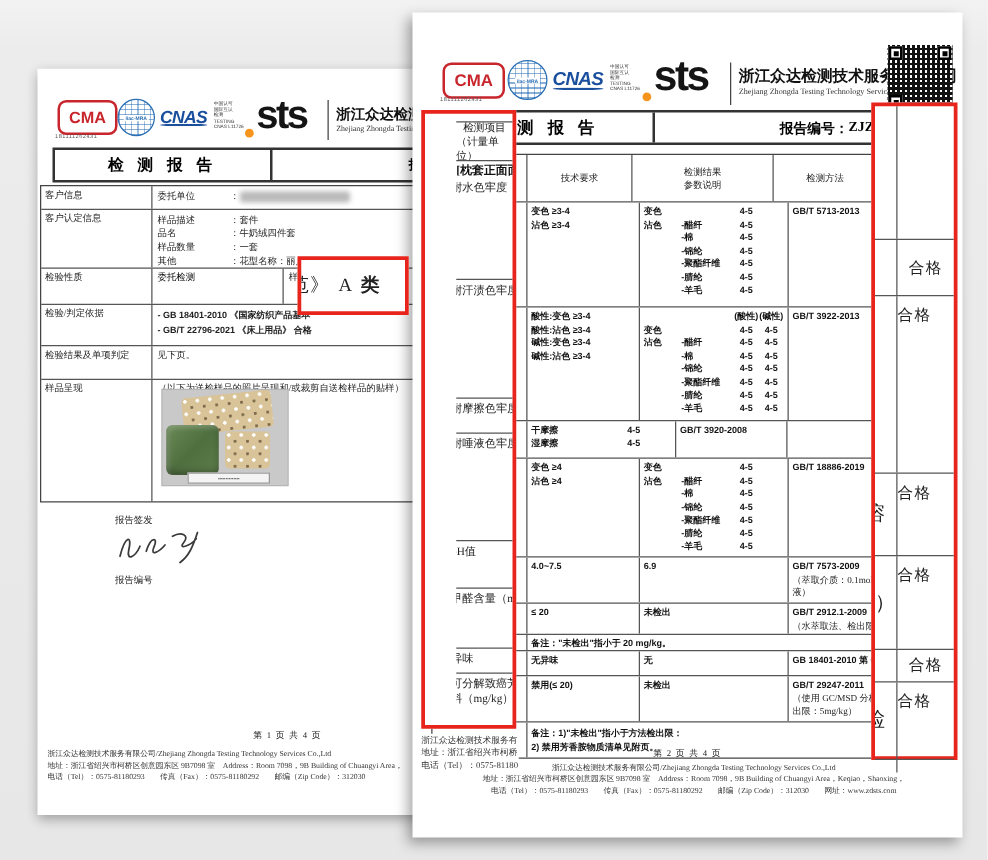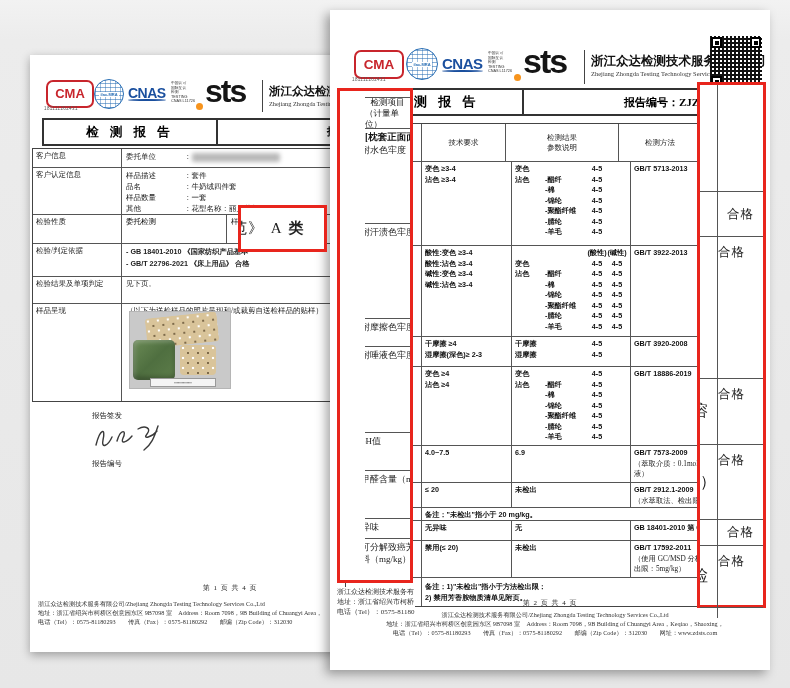--- a/index.html
+++ b/index.html
@@ -5,21 +5,21 @@
 html,body{margin:0;padding:0;}
 body{width:790px;height:688px;overflow:hidden;background:#ececec;font-family:"Liberation Serif","DejaVu Serif",serif;}
 #canvas{position:relative;width:790px;height:688px;background:linear-gradient(180deg,#f2f2f2 0,#ececec 40px,#e7e7e7 100%);}
 .page{position:absolute;background:#fff;box-shadow:0 3px 9px rgba(0,0,0,.32);}
 #p1{left:30px;top:55px;width:400px;height:597px;z-index:1;}
 #p2{left:330px;top:10px;width:440px;height:660px;z-index:2;box-shadow:-4px 4px 10px rgba(0,0,0,.35);}
 .cma{position:absolute;border:2px solid #c8252c;border-radius:7px;color:#c8252c;font-family:"Liberation Sans",sans-serif;font-weight:bold;text-align:center;}
 .cmanum{position:absolute;font-size:4.5px;color:#555;font-family:"Liberation Sans",sans-serif;letter-spacing:.4px;}
 .globe{position:absolute;border-radius:50%;border:1.5px solid #2a6fb5;background:repeating-linear-gradient(0deg,rgba(42,111,181,.55) 0 1px,transparent 1px 4px),repeating-linear-gradient(90deg,rgba(42,111,181,.45) 0 1px,transparent 1px 5px);display:flex;align-items:center;justify-content:center;}
 .globe span{background:#fff;color:#2a6fb5;font-size:4px;font-family:"Liberation Sans",sans-serif;font-weight:bold;padding:0 1px;white-space:nowrap;}
-.cnas{position:absolute;color:#1a4f9e;font-family:"Liberation Sans",sans-serif;font-weight:bold;letter-spacing:-.5px;}
+.cnas{position:absolute;color:#1a4f9e;font-family:"Liberation Sans",sans-serif;font-weight:bold;font-style:italic;letter-spacing:-.5px;}
 .cnas:after{content:"";display:block;border-bottom:2px solid #1a4f9e;border-radius:50%;margin-top:-2px;}
 .acc{position:absolute;font-size:3.8px;color:#333;font-family:"Liberation Sans",sans-serif;line-height:4.6px;white-space:nowrap;}
 .dot{position:absolute;width:7px;height:7px;border-radius:50%;background:#f7941d;}
 .sts{position:absolute;font-family:"Liberation Sans",sans-serif;font-weight:bold;color:#151515;letter-spacing:-2px;}
 .vline{position:absolute;width:1px;background:#444;}
 .co-cn{position:absolute;font-weight:bold;color:#111;white-space:nowrap;}
 .co-en{position:absolute;color:#333;white-space:nowrap;}
 
 .tbar{position:absolute;border:2px solid #333;display:flex;}
 .tb-l{border-right:2px solid #333;display:flex;align-items:center;justify-content:center;font-weight:bold;letter-spacing:4px;}
@@ -370,24 +370,20 @@
                 <span class="rv">4-5</span>
               </div>
             </div>
             <div class="c metc">
               <div class="ml1">GB/T 3922-2013</div>
             </div>
             <div class="c conc"></div>
           </div>
           <div class="trow" style="height: 29px;">
             <div class="c itemc"></div>
-            <div class="c reqc">
-              <div class="ql">干摩擦 ≥4</div>
-              <div class="ql">湿摩擦(深色)≥ 2-3</div>
-            </div>
             <div class="c resc">
               <div class="rl">
                 <span class="ra">干摩擦</span>
                 <span class="rb"></span>
                 <span class="rv">4-5</span>
                 <span class="rv"></span>
               </div>
               <div class="rl">
                 <span class="ra">湿摩擦</span>
                 <span class="rb"></span>
@@ -525,21 +521,21 @@
             </div>
             <div class="c resc">
               <div class="rl">
                 <span class="ra">未检出</span>
                 <span class="rb"></span>
                 <span class="rv"></span>
                 <span class="rv"></span>
               </div>
             </div>
             <div class="c metc">
-              <div class="ml1">GB/T 17592-2011</div>
+              <div class="ml1">GB/T 29247-2011</div>
               <div class="ml2">（使用 GC/MSD 分析</div>
               <div class="ml2">出限：5mg/kg）</div>
             </div>
             <div class="c conc"></div>
           </div>
           <div class="trow" style="height: 28px;">
             <div class="c itemc"></div>
             <div class="c notec">
               <div class="nl">备注：1)"未检出"指小于方法检出限：</div>
               <div class="nl">2) 禁用芳香胺物质清单见附页。</div>

